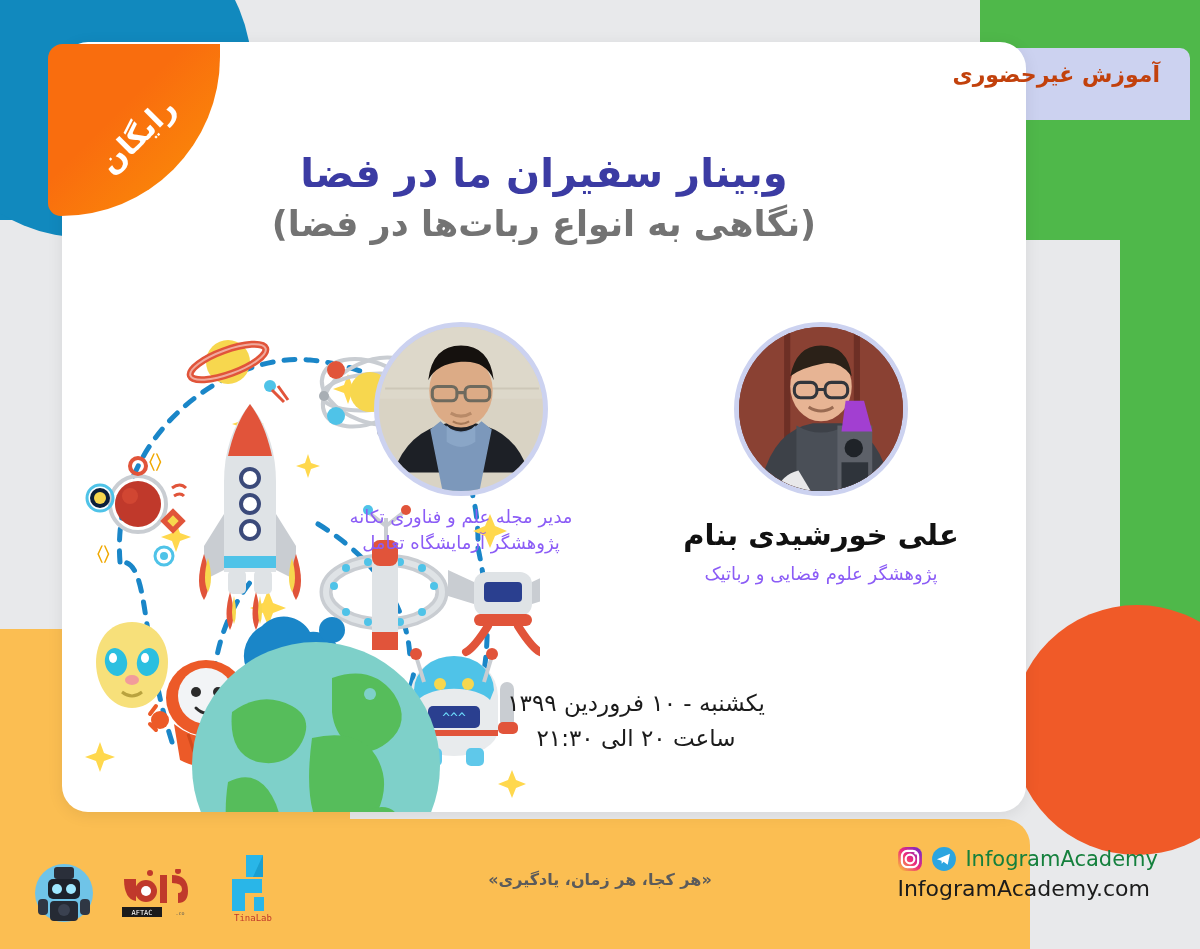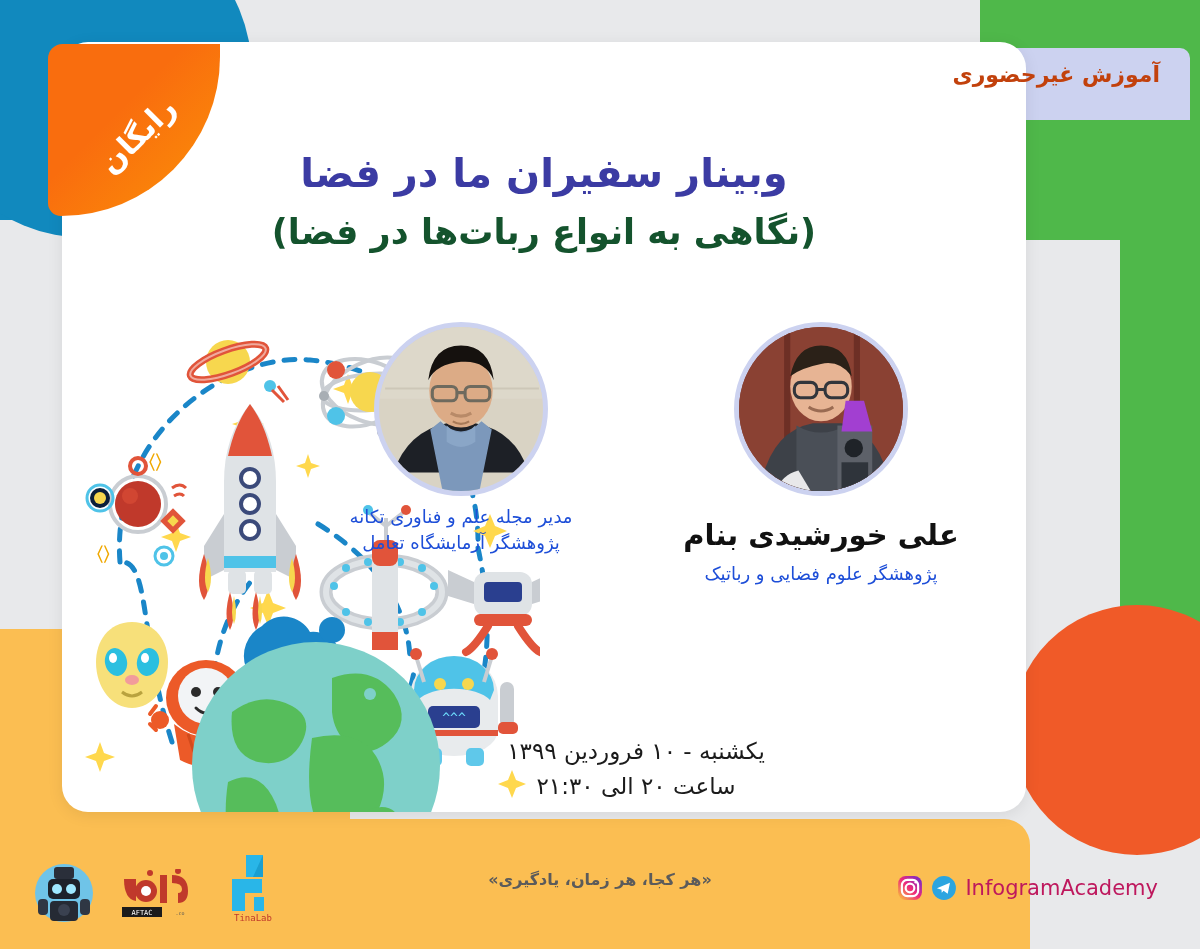--- a/index.html
+++ b/index.html
@@ -77,43 +77,43 @@
     overflow:hidden;
   }
 
   
   .title-wrap{position:absolute;top:106px;right:0;left:0;text-align:center;z-index:6;}
   .title-l1{
     font-size:40px;font-weight:bold;color:#3b3ba3;line-height:1.25;
     letter-spacing:-0.5px;
   }
   .title-l2{
-    font-size:35px;font-weight:bold;color:#14532d;line-height:1.3;margin-top:12px;
+    font-size:35px;font-weight:bold;color:#737373;line-height:1.3;margin-top:4px;
   }
 
   
   .speakers{position:absolute;top:280px;right:60px;width:700px;display:flex;
     flex-direction:row;justify-content:flex-start;gap:70px;z-index:6;}
   .speaker{width:290px;text-align:center;}
   .avatar{
     width:164px;height:164px;border-radius:50%;margin:0 auto;
     border:5px solid #ccd2f0;overflow:hidden;position:relative;
     background:#cfd4ea;
   }
   .avatar svg{display:block;width:100%;height:100%;}
   .sp-name{
     font-size:29px;font-weight:bold;color:#111;margin-top:22px;line-height:1.2;
   }
   .sp-role{
-    font-size:18px;color:#1d4ed8;margin-top:8px;line-height:1.45;
+    font-size:18px;color:#8b5cf6;margin-top:8px;line-height:1.45;
   }
 
   
   .datetime{
-    position:absolute;top:692px;right:180px;width:420px;text-align:center;
+    position:absolute;top:644px;right:180px;width:420px;text-align:center;
     font-size:23px;color:#1b1b1b;line-height:1.5;z-index:6;
   }
 
   
   .illus{position:absolute;left:18px;top:270px;width:460px;height:500px;z-index:4;}
   .illus svg{display:block;}
 
   
   .footer{position:absolute;left:0;right:0;bottom:0;height:140px;z-index:9;}
   .logos{
@@ -125,21 +125,21 @@
     position:absolute;left:0;right:0;bottom:60px;text-align:center;
     font-size:16px;font-weight:bold;color:#5b5b5b;
   }
   .social{
     position:absolute;right:42px;bottom:48px;text-align:right;
     direction:ltr;
   }
   .social-row{
     display:flex;align-items:center;gap:8px;justify-content:flex-start;
   }
-  .social-handle{font-size:21px;color:#be185d;}
+  .social-handle{font-size:21px;color:#15803d;}
   .social-site{font-size:22px;color:#1b1b1b;margin-top:4px;text-align:left;}
   .ig-icon,.tg-icon{width:26px;height:26px;display:block;}
 </style>
 </head>
 <body>
 
 <div class="poster">
 
   <div class="deco deco-teal-sq"></div>
   <div class="deco deco-teal-circle"></div>
@@ -506,16 +506,17 @@
           </svg>
         </span>
         <span>
           <svg class="tg-icon" viewBox="0 0 24 24" xmlns="http://www.w3.org/2000/svg">
             <circle cx="12" cy="12" r="11" fill="#2ca5e0"></circle>
             <path d="M5.5 12.2 L17.5 7.2 L15.4 17.4 L11.6 14.6 L9.9 16.4 L9.7 13.6z" fill="#fff"></path>
           </svg>
         </span>
         <span class="social-handle">InfogramAcademy</span>
       </div>
+      <div class="social-site">InfogramAcademy.com</div>
     </div>
 
   </div>
 </div>
 
 </body></html>

